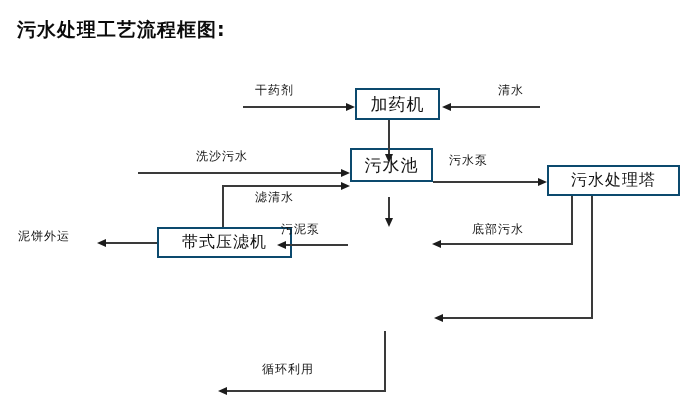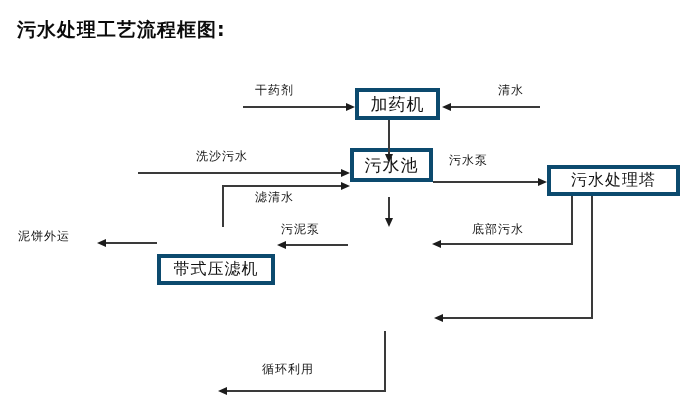--- a/index.html
+++ b/index.html
@@ -7,21 +7,21 @@
     position:relative;width:700px;height:420px;background:#ffffff;
     font-family:"DejaVu Sans","Liberation Sans",sans-serif;
     color:#000;overflow:hidden;
   }
   .title{
     position:absolute;left:17px;top:17px;
     font-size:19px;font-weight:bold;letter-spacing:1px;color:#0b0b0b;
   }
   .node{
     position:absolute;box-sizing:border-box;
-    border:4px solid #0c4a6e;background:#ffffff;
+    border:2px solid #0c4a6e;background:#ffffff;
     display:flex;align-items:center;justify-content:center;
     font-size:17px;letter-spacing:1px;color:#111;
   }
   .lbl{
     position:absolute;font-size:12px;letter-spacing:1px;color:#141414;white-space:nowrap;
   }
   .ln{position:absolute;background:#3a3a3a;}
   .ah{position:absolute;width:0;height:0;}
   .ah.r{border-top:4px solid transparent;border-bottom:4px solid transparent;border-left:9px solid #1c1c1c;}
   .ah.l{border-top:4px solid transparent;border-bottom:4px solid transparent;border-right:9px solid #1c1c1c;}
@@ -30,21 +30,21 @@
 </head>
 <body>
 
 <div id="stage">
 
   <div class="title">污水处理工艺流程框图:</div>
 
   <div class="node" style="left:355px;top:88px;width:85px;height:32px;">加药机</div>
   <div class="node" style="left:350px;top:148px;width:83px;height:34px;">污水池</div>
   <div class="node" style="left:547px;top:165px;width:133px;height:31px;font-size:16px;">污水处理塔</div>
-  <div class="node" style="left:157px;top:227px;width:118px;height:31px;font-size:16px;margin-top:27px;">带式压滤机</div>
+  <div class="node" style="left:157px;top:227px;width:135px;height:31px;font-size:16px;">带式压滤机</div>
 
   <div class="lbl" style="left:255px;top:82px;">干药剂</div>
   <div class="lbl" style="left:498px;top:82px;">清水</div>
   <div class="lbl" style="left:168px;top:148px;margin-left:28px;">洗沙污水</div>
   <div class="lbl" style="left:449px;top:152px;">污水泵</div>
   <div class="lbl" style="left:255px;top:189px;">滤清水</div>
   <div class="lbl" style="left:281px;top:221px;font-size:12px;">污泥泵</div>
   <div class="lbl" style="left:18px;top:228px;">泥饼外运</div>
   <div class="lbl" style="left:472px;top:221px;">底部污水</div>
   <div class="lbl" style="left:262px;top:361px;">循环利用</div>

